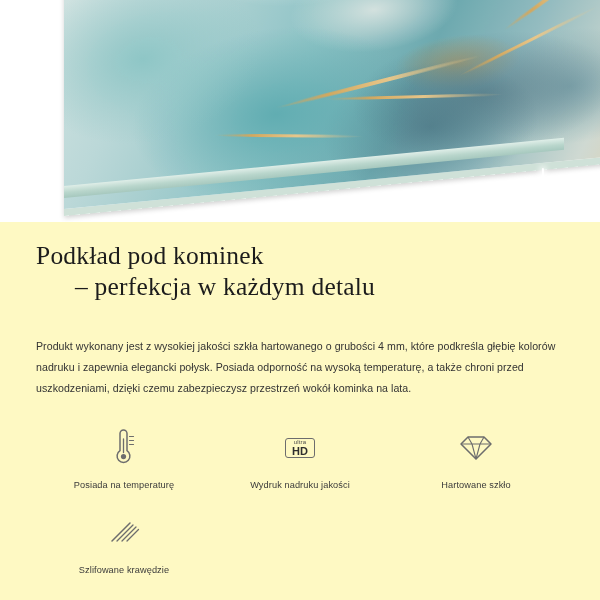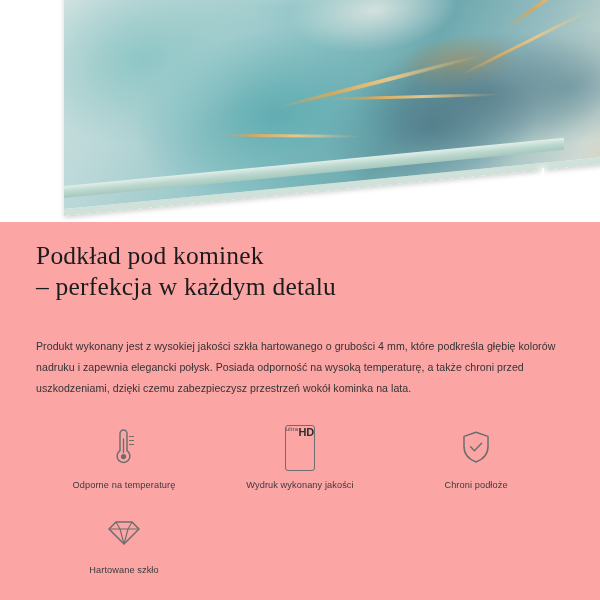--- a/index.html
+++ b/index.html
@@ -7,21 +7,21 @@
     width: 600px;
     height: 600px;
     background: #ffffff;
     font-family: "Liberation Sans", sans-serif;
     overflow: hidden;
   }
   .page {
     position: relative;
     width: 600px;
     height: 600px;
-    background: #fca5a5;
+    background: #fef9c3;
   }
 
   
   .hero {
     position: relative;
     width: 600px;
     height: 222px;
     overflow: hidden;
     background: #ffffff;
   }
@@ -118,21 +118,21 @@
   .content { padding: 0 36px; }
   h1.title {
     font-family: "Liberation Serif", serif;
     font-weight: 400;
     font-size: 25.5px;
     line-height: 31px;
     color: #1c1c1c;
     margin-top: 18px;
     letter-spacing: .2px;
   }
-  h1.title .line2 { display: block; }
+  h1.title .line2 { display: block; margin-left: 39px; }
   p.desc {
     margin-top: 34px;
     font-size: 10.6px;
     line-height: 21px;
     color: #333333;
     letter-spacing: .05px;
   }
 
   
   .features {
@@ -154,25 +154,25 @@
     justify-content: center;
   }
   .feature .cap {
     margin-top: 9px;
     font-size: 9.2px;
     color: #3a3a3a;
     text-align: center;
     letter-spacing: .1px;
   }
   .ultrahd {
-    width: 30px; height: 46px;
+    width: 30px; height: 20px;
     border: 1.6px solid #6d6d6d;
     border-radius: 3px;
-    display: flex; flex-direction: row;
-    justify-content: center;
+    display: flex; flex-direction: column;
+    align-items: center; justify-content: center;
     line-height: 1;
   }
   .ultrahd .u { font-size: 6px; color: #4a4a4a; letter-spacing: .2px; }
   .ultrahd .hd { font-size: 11px; font-weight: 700; color: #2e2e2e; margin-top: 1px; }
   svg { display: block; }
 </style>
 </head>
 <body>
 
 <div class="page">
@@ -210,50 +210,52 @@
 
       <div class="feature">
         <span class="ico">
           <svg width="34" height="42" viewBox="0 0 34 42" fill="none" stroke="#6d6d6d" stroke-width="1.5" stroke-linecap="round">
             <path d="M13 6.5a3.5 3.5 0 0 1 7 0v17.2a6.4 6.4 0 1 1-7 0V6.5z"></path>
             <path d="M16.5 12v13.5" stroke-width="1.3"></path>
             <circle cx="16.5" cy="29.6" r="2.6" fill="#6d6d6d" stroke="none"></circle>
             <path d="M22.5 9.5h4M22.5 13.5h4M22.5 17.5h4" stroke-width="1.2"></path>
           </svg>
         </span>
-        <span class="cap">Odporne na temperaturę</span>
+        <span class="cap">Posiada na temperaturę</span>
       </div>
 
       <div class="feature">
         <span class="ico">
           <span class="ultrahd">
             <span class="u">ultra</span>
             <span class="hd">HD</span>
           </span>
         </span>
-        <span class="cap">Wydruk wykonany jakości</span>
-      </div>
-
-      <div class="feature">
-        <span class="ico">
-          <svg width="34" height="40" viewBox="0 0 34 40" fill="none" stroke="#6d6d6d" stroke-width="1.5" stroke-linejoin="round" stroke-linecap="round">
-            <path d="M17 4.2 29 8.4v10.2c0 7.4-5 12.8-12 15.4-7-2.6-12-8-12-15.4V8.4L17 4.2z"></path>
-            <path d="m11.6 18.8 3.8 3.9 7.2-7.4"></path>
-          </svg>
-        </span>
-        <span class="cap">Chroni podłoże</span>
-      </div>
+        <span class="cap">Wydruk nadruku jakości</span>
+      </div>
+
 
       <div class="feature">
         <span class="ico">
           <svg width="36" height="34" viewBox="0 0 36 34" fill="none" stroke="#6d6d6d" stroke-width="1.5" stroke-linejoin="round">
             <path d="M10 6h16l7 7-15 15L3 13l7-7z"></path>
             <path d="M3 13h30M10 6l4 7M26 6l-4 7M14 13l4 15M22 13l-4 15" stroke-width="1.1"></path>
           </svg>
         </span>
         <span class="cap">Hartowane szkło</span>
       </div>
 
+      <div class="feature">
+        <span class="ico">
+          <svg width="36" height="32" viewBox="0 0 36 32" fill="none" stroke="#6d6d6d" stroke-width="1.5" stroke-linecap="round">
+            <path d="M6 24 24 6"></path>
+            <path d="M11 24 27 8" stroke-width="1.3"></path>
+            <path d="M16 24 30 10" stroke-width="1.3"></path>
+            <path d="M21 24 32.5 12.5" stroke-width="1.3"></path>
+          </svg>
+        </span>
+        <span class="cap">Szlifowane krawędzie</span>
+      </div>
 
 
     </div>
   </div>
 </div>
 
 </body></html>

